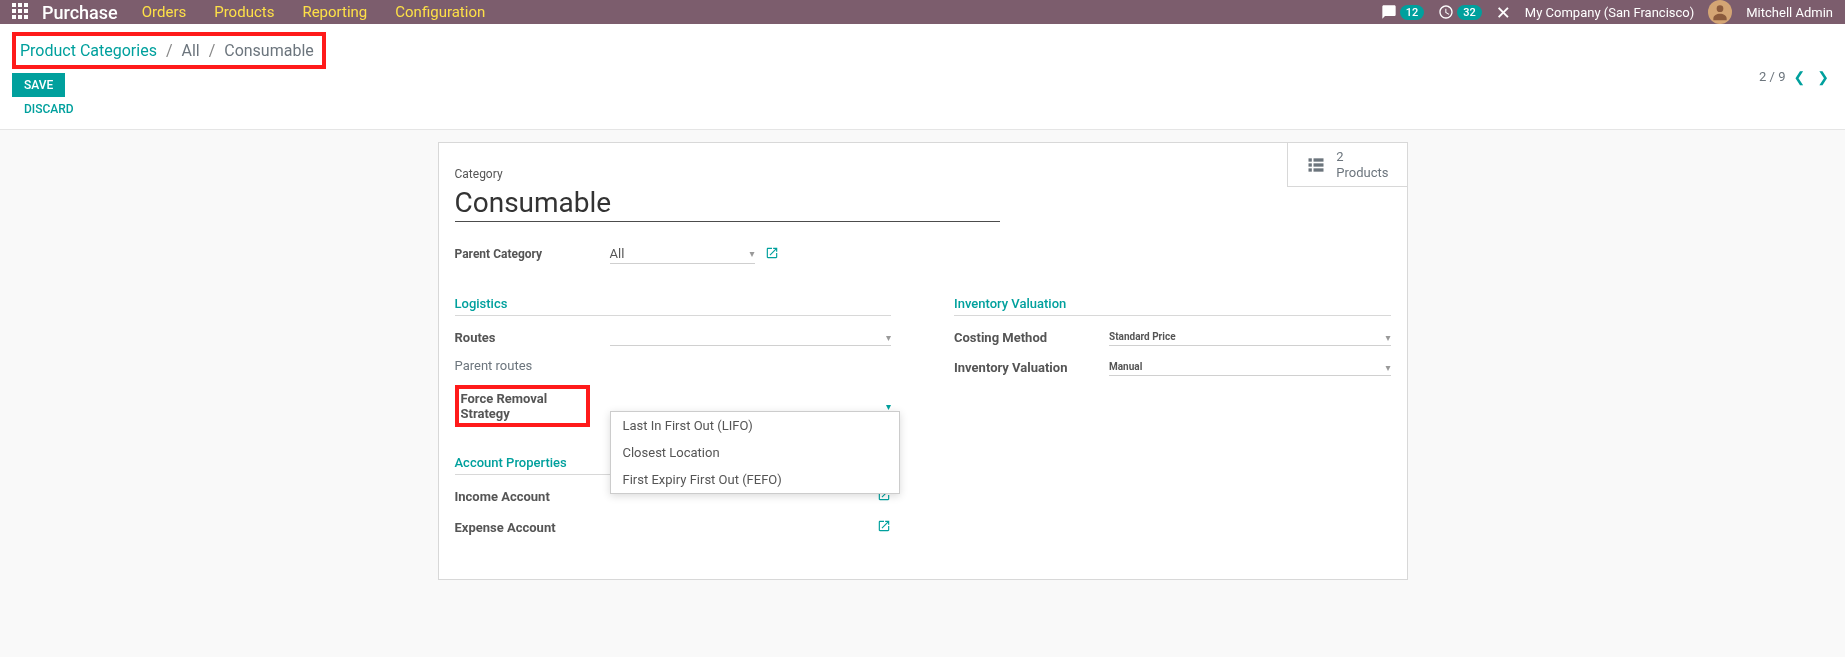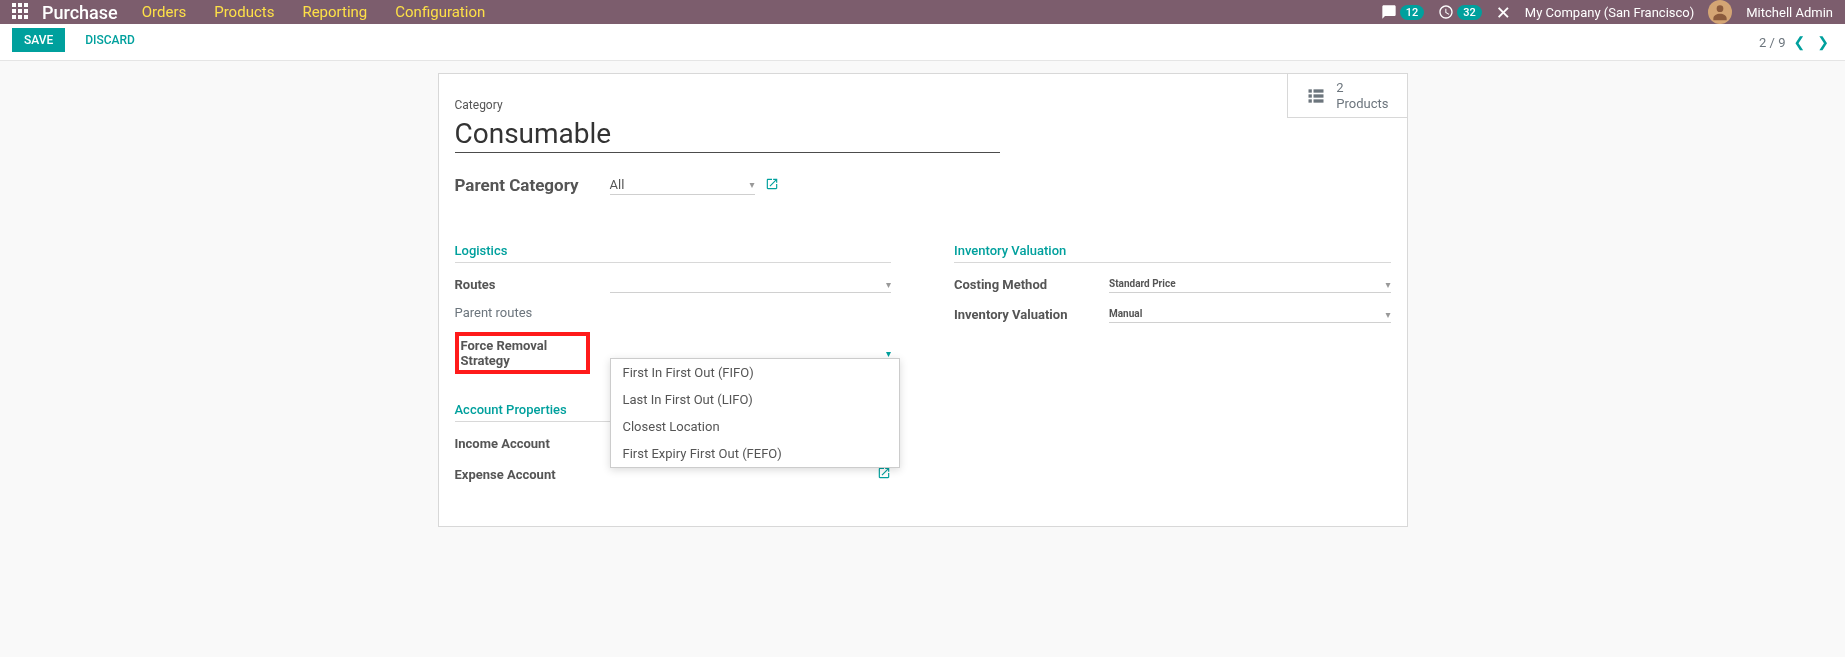--- a/index.html
+++ b/index.html
@@ -17,46 +17,46 @@
 .company-name { cursor: pointer; }
 .avatar { width: 24px; height: 24px; border-radius: 50%; background: #d4a574; display: flex; align-items: center; justify-content: center; font-size: 11px; }
 .user-name { cursor: pointer; }
 
 .breadcrumb-bar { background: #fff; border-bottom: 1px solid #e5e5e5; padding: 8px 12px; display: flex; align-items: center; justify-content: space-between; }
 .breadcrumb-left { display: flex; flex-direction: column; gap: 8px; }
 .breadcrumb { font-size: 16px; border: 4px solid #ff1a1a; padding: 5px 8px 5px 4px; }
 .breadcrumb-link { color: #00A09D; cursor: pointer; }
 .breadcrumb-sep { color: #888; margin: 0 5px; }
 .breadcrumb-current { color: #6c757d; }
-.action-row { display: flex; gap: 8px; align-items: flex-start; margin-top: -4px; }
+.action-row { display: flex; align-items: flex-start; margin-top: -4px; flex-direction: column; }
 .btn-save { background: #00A09D; color: #fff; border: none; padding: 5px 12px; font-size: 12px; font-weight: 500; cursor: pointer; }
 .btn-discard { background: transparent; color: #00A09D; border: none; padding: 5px 12px; font-size: 12px; font-weight: 500; cursor: pointer; }
 .pager { display: flex; align-items: center; gap: 4px; font-size: 13px; color: #6c757d; }
 .pager-arrow { cursor: pointer; color: #00A09D; font-size: 14px; padding: 0 4px; }
 
 .content { display: flex; justify-content: center; padding: 12px 0; }
 .sheet { background: #fff; border: 1px solid #d8d8d8; width: 970px; position: relative; padding-bottom: 30px; }
 .stat-buttons { position: absolute; top: 0; right: 0; display: flex; }
 .stat-btn { border-left: 1px solid #d8d8d8; border-bottom: 1px solid #d8d8d8; padding: 6px 18px; display: flex; align-items: center; gap: 10px; cursor: pointer; color: #6c757d; font-size: 13px; }
 .stat-btn svg { width: 20px; height: 20px; }
 .stat-text { display: flex; flex-direction: column; line-height: 1.2; }
 
 .form-body { padding: 24px 16px 0; }
 .field-label { font-size: 12px; font-weight: 400; color: #555; margin-bottom: 3px; }
 .title-input { font-size: 28px; font-weight: 400; color: #333; border: none; border-bottom: 1px solid #4c4c4c; width: 545px; padding: 2px 0; outline: none; }
 
 .form-row { display: flex; align-items: center; margin-top: 22px; }
-.row-label { font-size: 17px; font-weight: 700; color: #555; width: 155px; }
+.row-label { font-size: 12px; font-weight: 700; color: #555; width: 155px; }
 .dropdown-field { position: relative; width: 145px; border-bottom: 1px solid #cfcfcf; display: flex; align-items: center; padding: 2px 0; }
 .dropdown-val { font-size: 13px; color: #555; flex: 1; }
 .caret { color: #999; font-size: 10px; cursor: pointer; }
 .ext-link { margin-left: 10px; cursor: pointer; color: #00A09D; }
 .ext-link svg { width: 14px; height: 14px; }
 
-.columns { display: flex; gap: 63px; margin-top: 48px; }
+.columns { display: flex; gap: 63px; margin-top: 32px; }
 .col { flex: 1; }
 .section-title { font-size: 13px; font-weight: 500; color: #00A09D; border-bottom: 1px solid #d8d8d8; padding-bottom: 4px; margin-bottom: 12px; }
 .field-pair { display: flex; align-items: center; margin-bottom: 12px; position: relative; }
 .pair-label { font-size: 13px; font-weight: 700; color: #555; width: 155px; flex-shrink: 0; }
 .pair-label.normal { font-weight: 400; color: #6c757d; }
 .pair-input { flex: 1; border: none; border-bottom: 1px solid #d0d0d0; font-size: 10px; color: #555; padding: 3px 0; outline: none; background: transparent; font-weight: bold; }
 .pair-input.active { border-bottom: 2px solid #00A09D; }
 .caret-down { position: absolute; right: 0; color: #00A09D; font-size: 10px; cursor: pointer; }
 .caret-down.gray { color: #999; }
 
@@ -108,20 +108,27 @@
           <circle cx="12" cy="8" r="4"></circle>
           <path d="M12 14c-4 0-8 2-8 6v2h16v-2c0-4-4-6-8-6z"></path>
         </svg>
     </div>
     <div class="user-name">Mitchell Admin</div>
   </div>
 </div>
 
 <div class="breadcrumb-bar">
   <div class="breadcrumb-left">
+    <div class="breadcrumb">
+      <span class="breadcrumb-link">Product Categories</span>
+      <span class="breadcrumb-sep">/</span>
+      <span class="breadcrumb-current">All</span>
+      <span class="breadcrumb-sep">/</span>
+      <span class="breadcrumb-current">Consumable</span>
+    </div>
     <div class="action-row">
       <button class="btn-save">SAVE</button>
       <button class="btn-discard">DISCARD</button>
     </div>
   </div>
   <div class="pager">
     <span>2 / 9</span>
     <span class="pager-arrow">❮</span>
     <span class="pager-arrow">❯</span>
   </div>
@@ -175,21 +182,20 @@
             <div class="pair-label normal">Parent routes</div>
           </div>
           <div class="field-pair" style="position:relative;justify-content:flex-end;">
             <div class="highlight-box" style="width:135px;">
               <div class="pair-label" style="width:auto;">Force Removal Strategy</div>
             </div>
             <div style="width:20px;"></div>
             <input class="pair-input active" style="">
             <span class="caret-down">▾</span>
             <div class="dropdown-menu">
-              <div class="dropdown-option">First In First Out (FIFO)</div>
               <div class="dropdown-option">Last In First Out (LIFO)</div>
               <div class="dropdown-option">Closest Location</div>
               <div class="dropdown-option">First Expiry First Out (FEFO)</div>
             </div>
           </div>
 
           <div class="account-section">
             <div class="section-title">Account Properties</div>
             <div class="field-pair">
               <div class="pair-label">Income Account</div>

